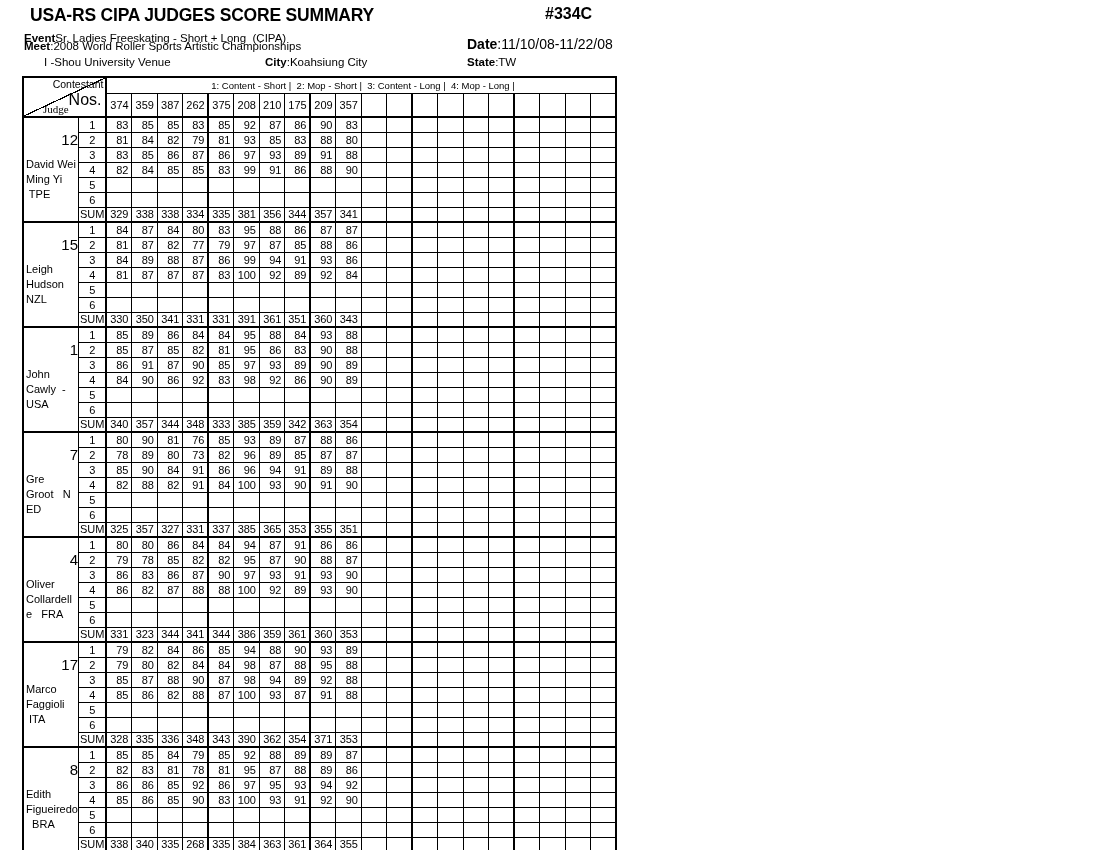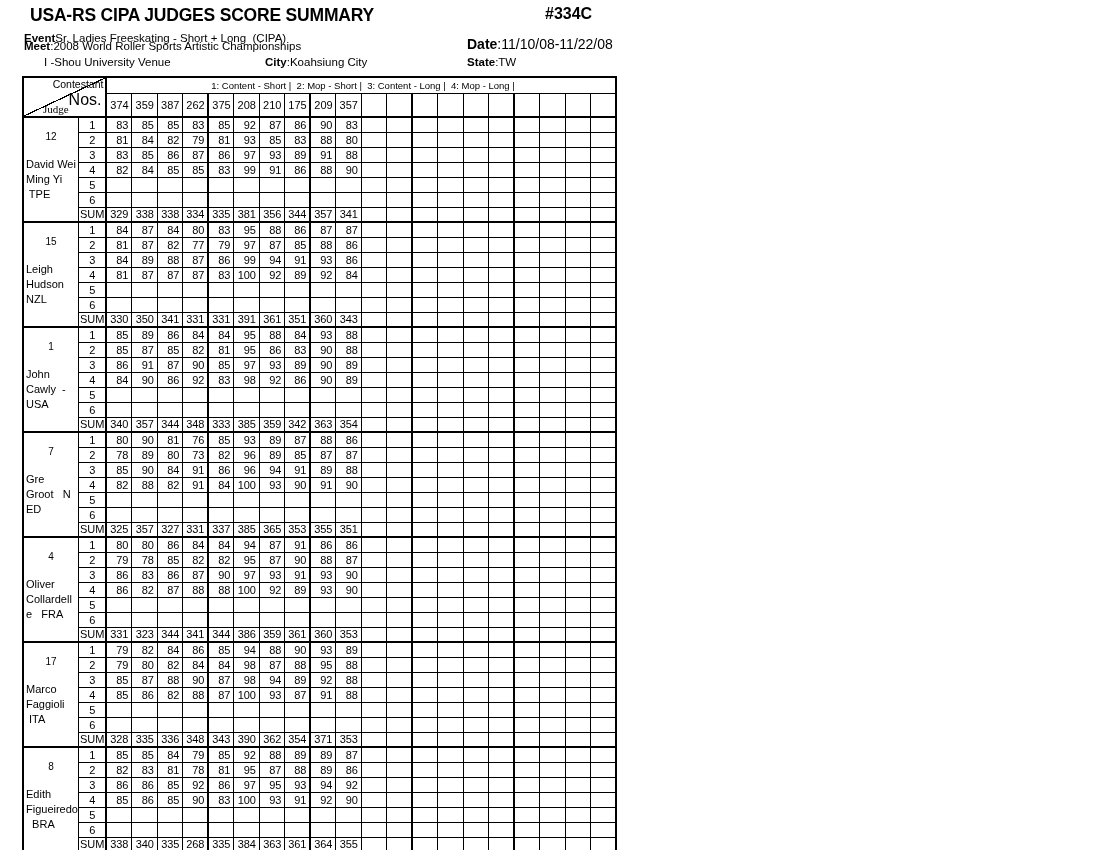--- a/index.html
+++ b/index.html
@@ -24,21 +24,21 @@
   table { border-collapse:collapse; table-layout:fixed; border:2px solid #000; }
   td { border:1px solid #000; overflow:hidden; vertical-align:middle; }
   td.colhead { font-size:9.5px; padding-left:3px; height:16px; white-space:pre; text-align:center; }
   td.numhead { font-size:11px; text-align:center; height:24px; border-bottom-width:2px; padding:0; }
   td.corner  { position:relative; border-bottom-width:2px; border-right-width:2px; padding:16px;
                background:linear-gradient(to bottom right, transparent calc(50% - 0.6px), #000 calc(50% - 0.6px), #000 calc(50% + 0.6px), transparent calc(50% + 0.6px)); }
   .corner-top  { position:absolute; top:0px;  right:2px;  font-size:10.5px; }
   .corner-top2 { position:absolute; top:13px; right:4px;  font-size:16px;margin-left:28px; }
   .corner-bot  { position:absolute; bottom:1px; left:19px; font-size:11px;font-family:Liberation Serif, serif; }
   td.judge-cell { vertical-align:top; border-bottom-width:2px; padding-top:13px; }
-  .judge-num  { text-align:center; font-size:10px; height:15px; }
+  .judge-num  { text-align:right; font-size:15px; height:15px; }
   .judge-name { margin-top:11px; padding-left:2px; font-size:11px; line-height:15px; white-space:pre; }
   td.rowlab { font-size:11px; text-align:center; height:15px; border-right-width:2px; padding:0; }
   td.score  { font-size:11px; text-align:right; padding:0 3px 0 0; height:15px; }
   td.gr { border-right-width:2px; }
   tr.sum-row td { border-bottom-width:2px; }
   td.total-lab { font-size:11.5px; text-align:center; height:13px; border-right-width:2px; }
   tr.total-row td { height:13px; }
   tr.total-row td.score { font-size:9.5px; padding:0 1px 0 0; letter-spacing:-0.3px; }
 </style>
 </head>

